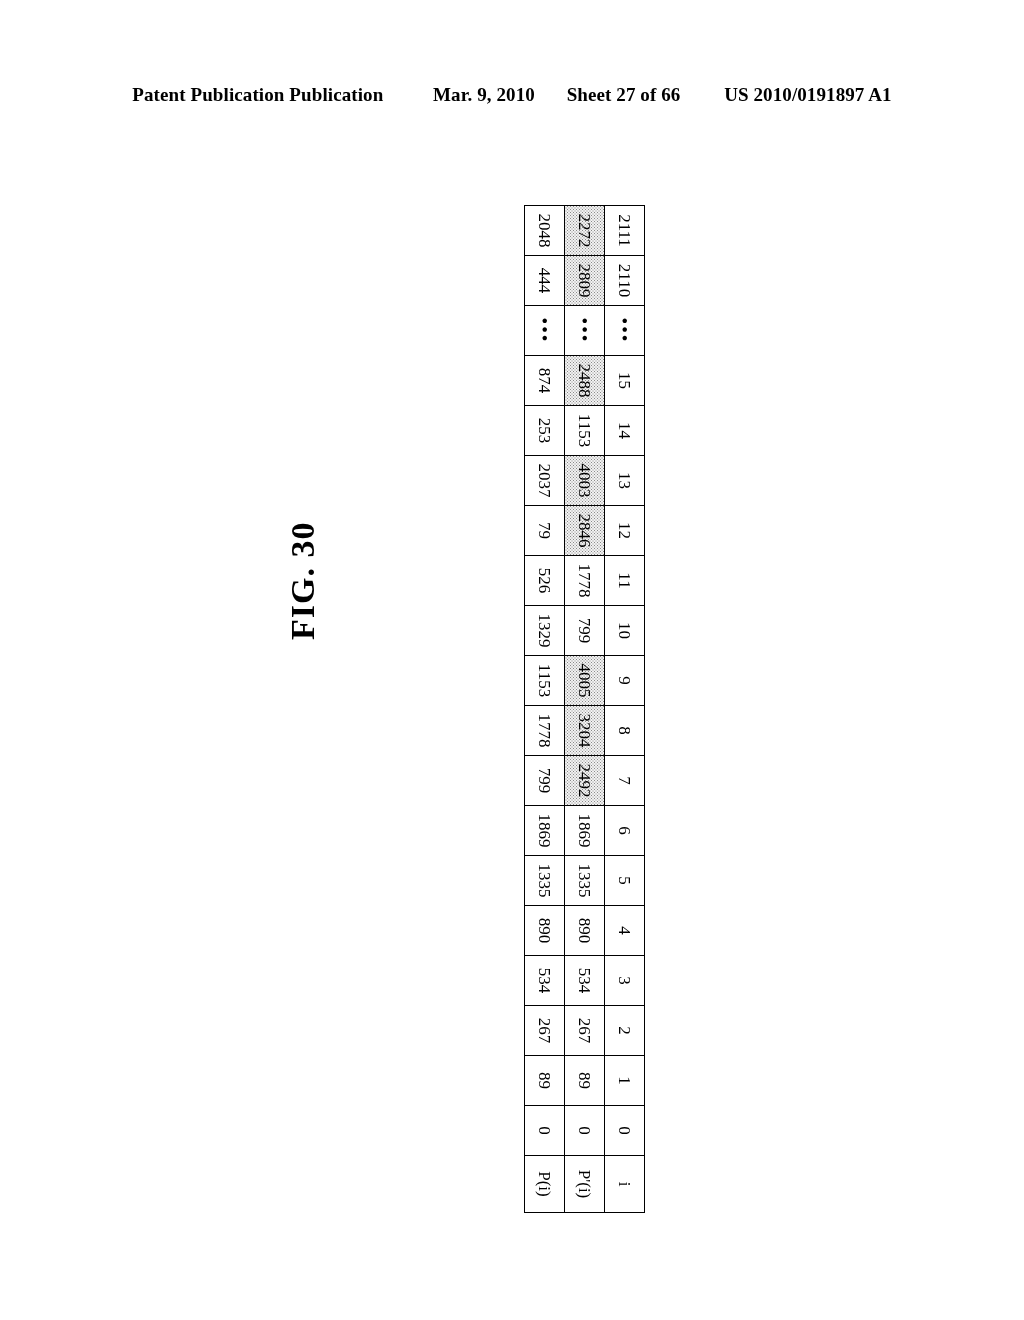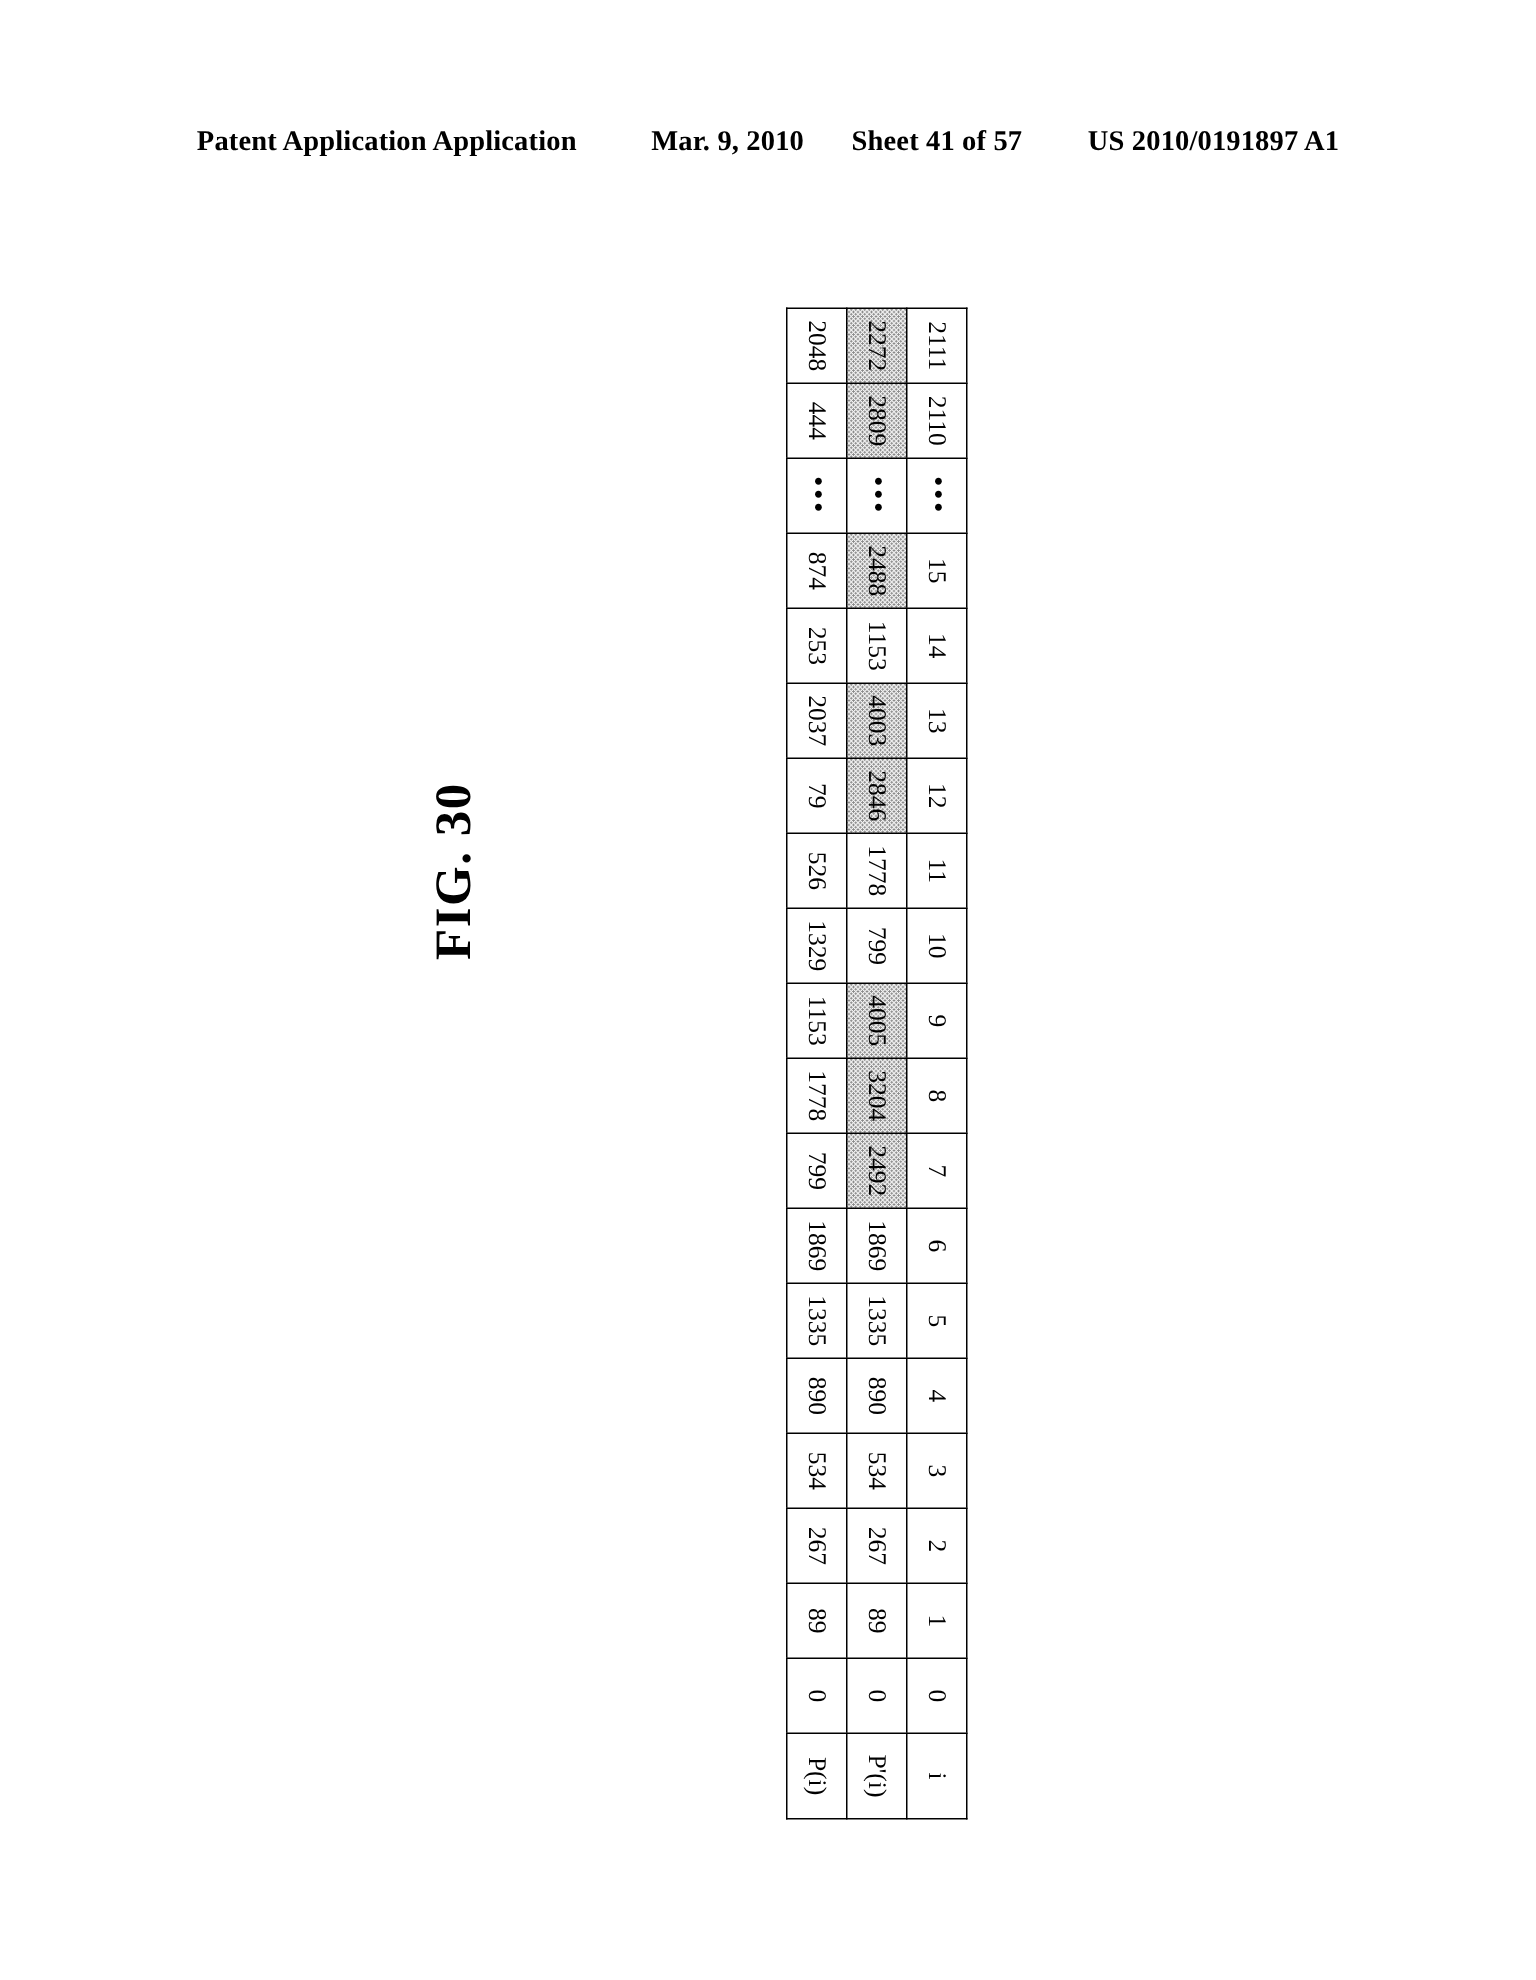--- a/index.html
+++ b/index.html
@@ -107,25 +107,25 @@
     display: inline-block;
     letter-spacing: 2px;
     font-size: 19px;
     line-height: 1;
   }
 </style>
 </head>
 <body>
 
 <div id="page-header">
-  <span class="hseg">Patent Application Application</span>
+  <span class="hseg">Patent Publication Publication</span>
   <span class="gap-wide"></span>
   <span class="hseg">Mar. 9, 2010</span>
   <span class="gap-mid"></span>
-  <span class="hseg">Sheet 41 of 57</span>
+  <span class="hseg">Sheet 27 of 66</span>
   <span class="gap-big"></span>
   <span class="hseg">US 2010/0191897 A1</span>
 </div>
 
 <div id="fig-title">FIG. 30</div>
 
 <div id="table-rotor">
   <table class="fig-table">
     <tbody>
       <tr id="row-i">

